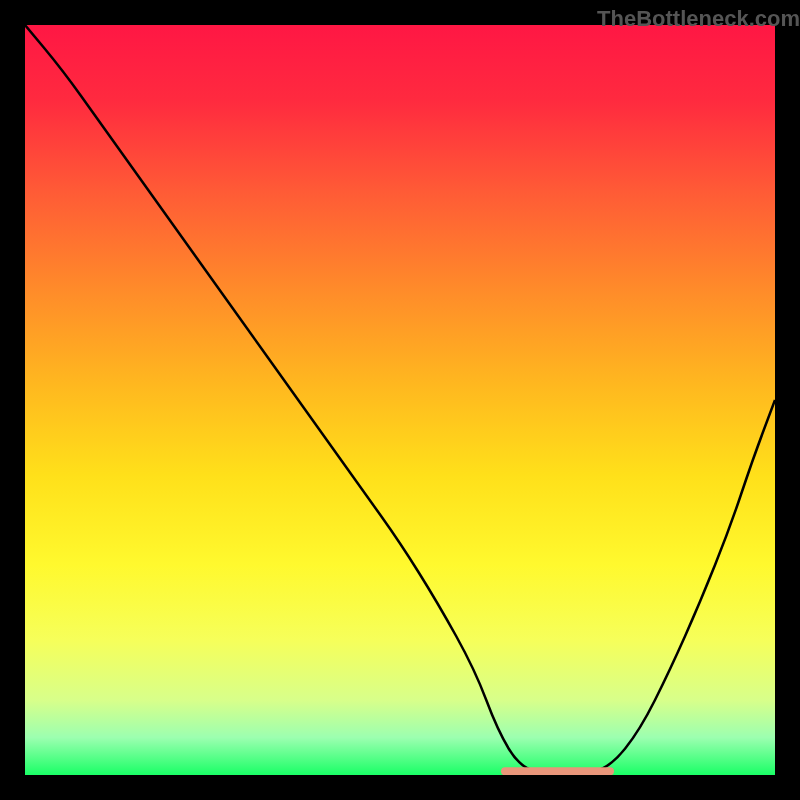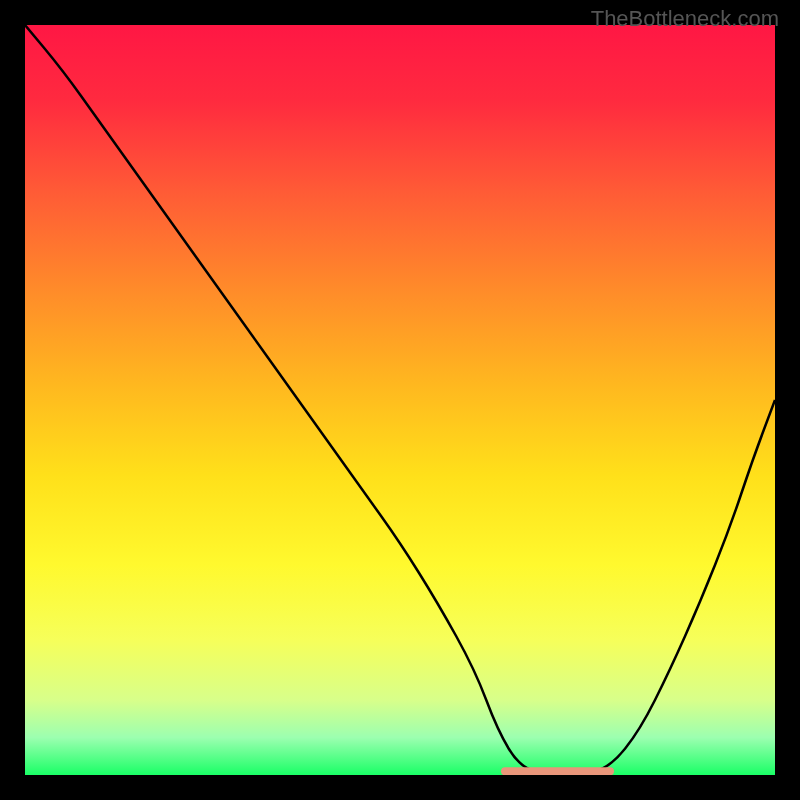--- a/index.html
+++ b/index.html
@@ -7,24 +7,24 @@
     padding: 0;
     width: 800px;
     height: 800px;
     background: #000;
     position: relative;
     font-family: Arial, sans-serif;
   }
   .watermark {
     position: absolute;
     top: 6px;
-    right: 21px;
+    right: 0;
     color: #555;
     font-size: 22px;
-    font-weight: 400;
+    font-weight: 700;
     z-index: 10;
   }
   .plot-area {
     position: absolute;
     left: 25px;
     top: 25px;
     width: 750px;
     height: 750px;
   }
   .plot-area svg {

